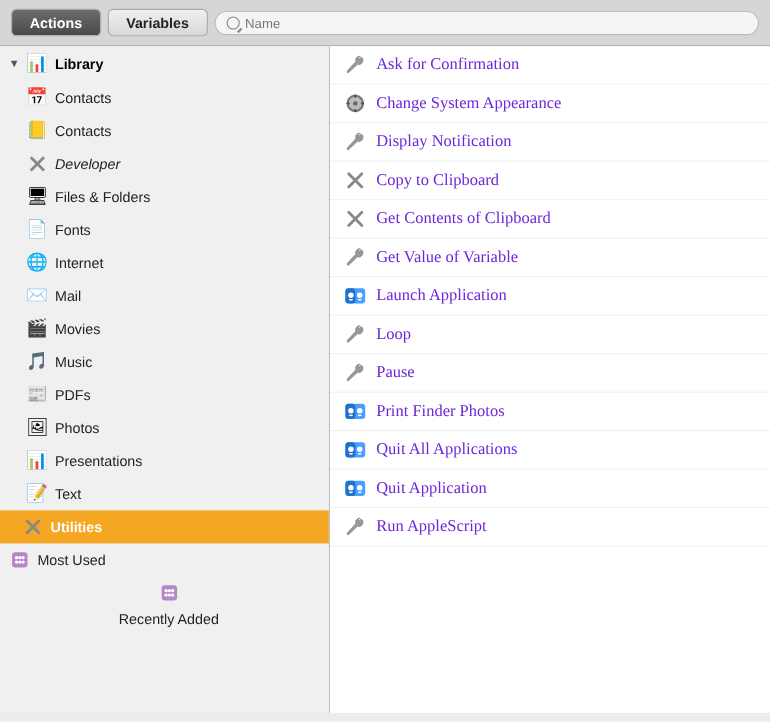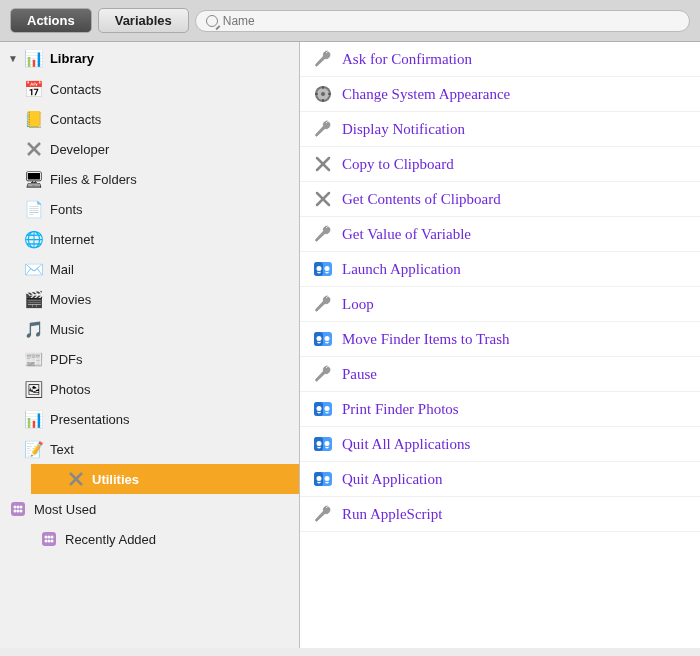--- a/index.html
+++ b/index.html
@@ -184,21 +184,21 @@
 
     <div id="sidebar-items">
         <div class="sidebar-item" style="padding-left: 24px;">
           <span class="icon-img">📅</span>
           <span class="item-label">Contacts</span>
         </div>
         <div class="sidebar-item" style="padding-left: 24px;">
           <span class="icon-img">📒</span>
           <span class="item-label">Contacts</span>
         </div>
-        <div class="sidebar-item" style="padding-left: 24px;">
+        <div class="sidebar-item" style="padding-left: 24px; font-style: italic;">
           <span class="icon-img">
             <svg width="18" height="18" viewBox="0 0 18 18">
               <line x1="3" y1="3" x2="15" y2="15" stroke="#888" stroke-width="2.5"></line>
               <line x1="15" y1="3" x2="3" y2="15" stroke="#888" stroke-width="2.5"></line>
             </svg>
           </span>
           <span class="item-label">Developer</span>
         </div>
         <div class="sidebar-item" style="padding-left: 24px;">
           <span class="icon-img">🖥</span>
@@ -233,21 +233,21 @@
           <span class="item-label">Photos</span>
         </div>
         <div class="sidebar-item" style="padding-left: 24px;">
           <span class="icon-img">📊</span>
           <span class="item-label">Presentations</span>
         </div>
         <div class="sidebar-item" style="padding-left: 24px;">
           <span class="icon-img">📝</span>
           <span class="item-label">Text</span>
         </div>
-        <div class="sidebar-item selected" style="padding-left: 35px; margin-left: 31px;">
+        <div class="sidebar-item selected" style="padding-left: 20px;">
           <span class="icon-img">
             <svg width="18" height="18" viewBox="0 0 18 18">
               <line x1="3" y1="3" x2="15" y2="15" stroke="#888" stroke-width="2.5"></line>
               <line x1="15" y1="3" x2="3" y2="15" stroke="#888" stroke-width="2.5"></line>
             </svg>
           </span>
           <span class="item-label">Utilities</span>
         </div>
         <div class="sidebar-item" style="">
           <span class="icon-img">
@@ -256,21 +256,21 @@
               <circle cx="6" cy="7" r="1.5" fill="white"></circle>
               <circle cx="9" cy="7" r="1.5" fill="white"></circle>
               <circle cx="12" cy="7" r="1.5" fill="white"></circle>
               <circle cx="6" cy="11" r="1.5" fill="white"></circle>
               <circle cx="9" cy="11" r="1.5" fill="white"></circle>
               <circle cx="12" cy="11" r="1.5" fill="white"></circle>
             </svg>
           </span>
           <span class="item-label">Most Used</span>
         </div>
-        <div class="sidebar-item" style="padding-left: 39px;">
+        <div class="sidebar-item" style="padding-left: 16px; flex-direction: column;">
           <span class="icon-img">
             <svg width="18" height="18" viewBox="0 0 18 18">
               <rect x="2" y="2" width="14" height="14" rx="3" fill="#9b59b6" opacity="0.7"></rect>
               <circle cx="6" cy="7" r="1.5" fill="white"></circle>
               <circle cx="9" cy="7" r="1.5" fill="white"></circle>
               <circle cx="12" cy="7" r="1.5" fill="white"></circle>
               <circle cx="6" cy="11" r="1.5" fill="white"></circle>
               <circle cx="9" cy="11" r="1.5" fill="white"></circle>
               <circle cx="12" cy="11" r="1.5" fill="white"></circle>
             </svg>
@@ -355,75 +355,62 @@
           <div class="action-icon">
             <svg width="20" height="20" viewBox="0 0 20 20">
               <path d="M14.5 2 C11.5 2 9.5 4.5 10.5 7 L3 15 C2 16 3 18 4 17 L12 9.5 C14.5 10.5 17 8.5 17 5.5 C17 4 16 3 15 3 L13.5 4.5 L12.5 3.5 Z" fill="#999" stroke="#777" stroke-width="0.5"></path>
             </svg>
           </div>
           <span class="action-label">Loop</span>
         </div>
         <div class="action-item">
           <div class="action-icon">
             <svg width="20" height="20" viewBox="0 0 20 20">
+              <path d="M14.5 2 C11.5 2 9.5 4.5 10.5 7 L3 15 C2 16 3 18 4 17 L12 9.5 C14.5 10.5 17 8.5 17 5.5 C17 4 16 3 15 3 L13.5 4.5 L12.5 3.5 Z" fill="#999" stroke="#777" stroke-width="0.5"></path>
+            </svg>
+          </div>
+          <span class="action-label">Pause</span>
+        </div>
+        <div class="action-item">
+          <div class="action-icon">
+            <svg width="20" height="20" viewBox="0 0 20 20">
               <rect x="1" y="3" width="18" height="14" rx="3" fill="#4a9eff"></rect>
               <rect x="1" y="3" width="9" height="14" rx="3" fill="#2070cc"></rect>
               <circle cx="6" cy="9.5" r="2.5" fill="white"></circle>
               <circle cx="14" cy="9.5" r="2.5" fill="white"></circle>
               <path d="M4.5 13 Q6 14.5 7.5 13" stroke="white" stroke-width="1.2" fill="none"></path>
               <path d="M12.5 13 Q14 14.5 15.5 13" stroke="white" stroke-width="1.2" fill="none"></path>
             </svg>
           </div>
-          <span class="action-label">Move Finder Items to Trash</span>
-        </div>
-        <div class="action-item">
-          <div class="action-icon">
-            <svg width="20" height="20" viewBox="0 0 20 20">
-              <path d="M14.5 2 C11.5 2 9.5 4.5 10.5 7 L3 15 C2 16 3 18 4 17 L12 9.5 C14.5 10.5 17 8.5 17 5.5 C17 4 16 3 15 3 L13.5 4.5 L12.5 3.5 Z" fill="#999" stroke="#777" stroke-width="0.5"></path>
-            </svg>
-          </div>
-          <span class="action-label">Pause</span>
+          <span class="action-label">Print Finder Photos</span>
         </div>
         <div class="action-item">
           <div class="action-icon">
             <svg width="20" height="20" viewBox="0 0 20 20">
               <rect x="1" y="3" width="18" height="14" rx="3" fill="#4a9eff"></rect>
               <rect x="1" y="3" width="9" height="14" rx="3" fill="#2070cc"></rect>
               <circle cx="6" cy="9.5" r="2.5" fill="white"></circle>
               <circle cx="14" cy="9.5" r="2.5" fill="white"></circle>
               <path d="M4.5 13 Q6 14.5 7.5 13" stroke="white" stroke-width="1.2" fill="none"></path>
               <path d="M12.5 13 Q14 14.5 15.5 13" stroke="white" stroke-width="1.2" fill="none"></path>
             </svg>
           </div>
-          <span class="action-label">Print Finder Photos</span>
+          <span class="action-label">Quit All Applications</span>
         </div>
         <div class="action-item">
           <div class="action-icon">
             <svg width="20" height="20" viewBox="0 0 20 20">
               <rect x="1" y="3" width="18" height="14" rx="3" fill="#4a9eff"></rect>
               <rect x="1" y="3" width="9" height="14" rx="3" fill="#2070cc"></rect>
               <circle cx="6" cy="9.5" r="2.5" fill="white"></circle>
               <circle cx="14" cy="9.5" r="2.5" fill="white"></circle>
               <path d="M4.5 13 Q6 14.5 7.5 13" stroke="white" stroke-width="1.2" fill="none"></path>
               <path d="M12.5 13 Q14 14.5 15.5 13" stroke="white" stroke-width="1.2" fill="none"></path>
             </svg>
           </div>
-          <span class="action-label">Quit All Applications</span>
-        </div>
-        <div class="action-item">
-          <div class="action-icon">
-            <svg width="20" height="20" viewBox="0 0 20 20">
-              <rect x="1" y="3" width="18" height="14" rx="3" fill="#4a9eff"></rect>
-              <rect x="1" y="3" width="9" height="14" rx="3" fill="#2070cc"></rect>
-              <circle cx="6" cy="9.5" r="2.5" fill="white"></circle>
-              <circle cx="14" cy="9.5" r="2.5" fill="white"></circle>
-              <path d="M4.5 13 Q6 14.5 7.5 13" stroke="white" stroke-width="1.2" fill="none"></path>
-              <path d="M12.5 13 Q14 14.5 15.5 13" stroke="white" stroke-width="1.2" fill="none"></path>
-            </svg>
-          </div>
           <span class="action-label">Quit Application</span>
         </div>
         <div class="action-item">
           <div class="action-icon">
             <svg width="20" height="20" viewBox="0 0 20 20">
               <path d="M14.5 2 C11.5 2 9.5 4.5 10.5 7 L3 15 C2 16 3 18 4 17 L12 9.5 C14.5 10.5 17 8.5 17 5.5 C17 4 16 3 15 3 L13.5 4.5 L12.5 3.5 Z" fill="#999" stroke="#777" stroke-width="0.5"></path>
             </svg>
           </div>
           <span class="action-label">Run AppleScript</span>
         </div>

